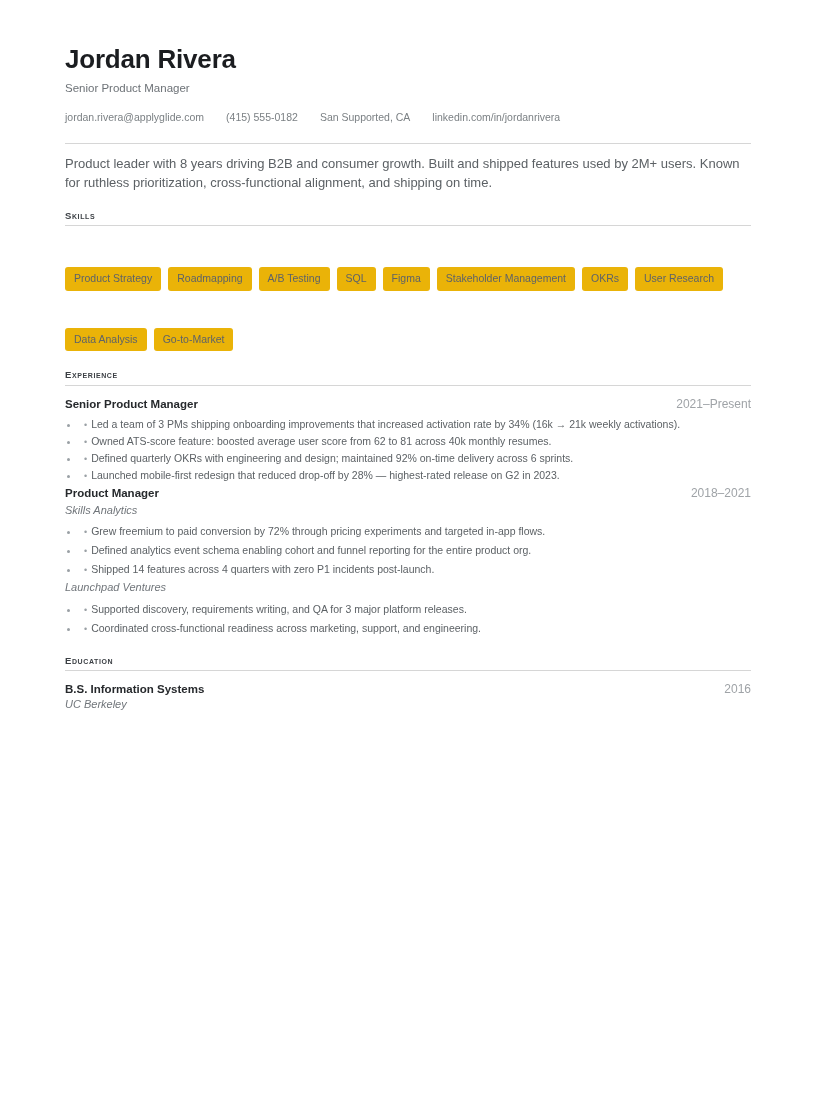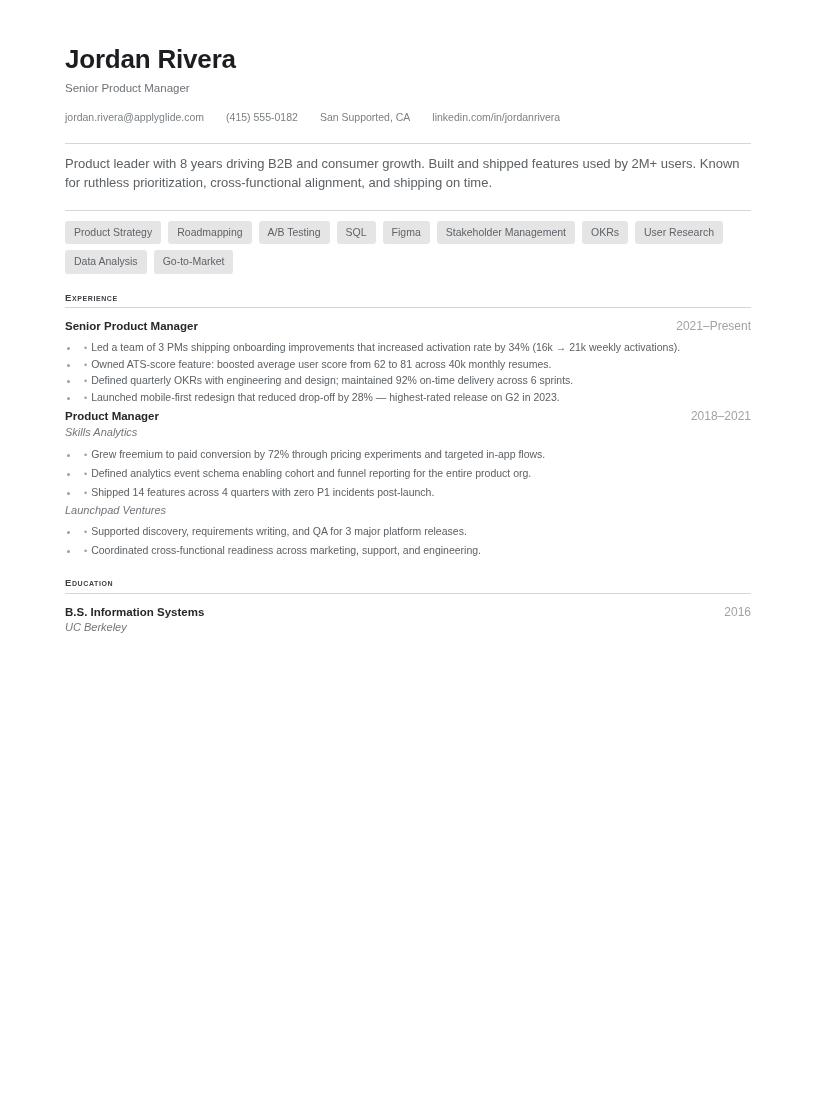--- a/index.html
+++ b/index.html
@@ -80,27 +80,28 @@
     margin: 0;
   }
 
   
   .chips {
     display: flex;
     flex-wrap: wrap;
     gap: 6px 7px;
   }
   .chip {
-    background: #e5e5e5;
+    background: #eab308;
     color: #5e6368;
     font-size: 10.5px;
     line-height: 1;
     padding: 6px 9px 7px 9px;
     border-radius: 3px;
     white-space: nowrap;
+    margin-top: 31px;
   }
 
   
   .entry { margin-bottom: 2px; }
   .entry + .entry { margin-top: 0; }
   .entry-head {
     display: flex;
     align-items: baseline;
     justify-content: space-between;
   }
@@ -158,20 +159,21 @@
         <span class="ci">jordan.rivera@applyglide.com</span><span class="ci">(415) 555-0182</span><span class="ci">San Supported, CA</span><span class="ci">linkedin.com/in/jordanrivera</span>
       </div>
     </div>
 
     <div class="section">
       <hr class="rule">
       <p class="summary">Product leader with 8 years driving B2B and consumer growth. Built and shipped features used by 2M+ users. Known for ruthless prioritization, cross-functional alignment, and shipping on time.</p>
     </div>
 
     <div class="section">
+      <div class="section-title">Skills</div>
       <hr class="rule">
       <div class="chips" id="skills-chips">
           <span class="chip">Product Strategy</span>
           <span class="chip">Roadmapping</span>
           <span class="chip">A/B Testing</span>
           <span class="chip">SQL</span>
           <span class="chip">Figma</span>
           <span class="chip">Stakeholder Management</span>
           <span class="chip">OKRs</span>
           <span class="chip">User Research</span>

